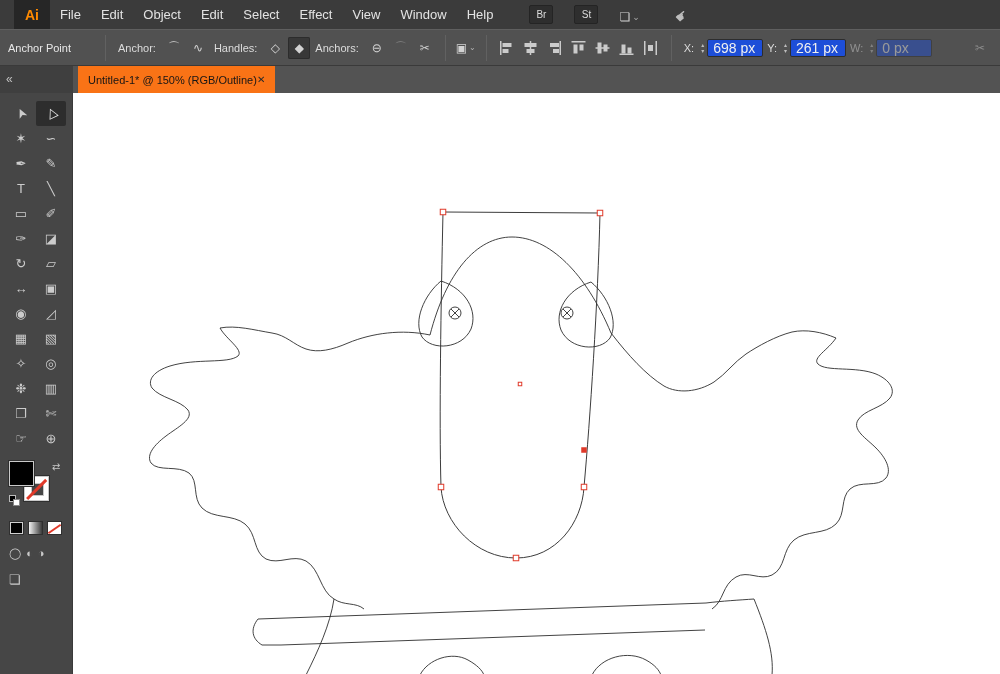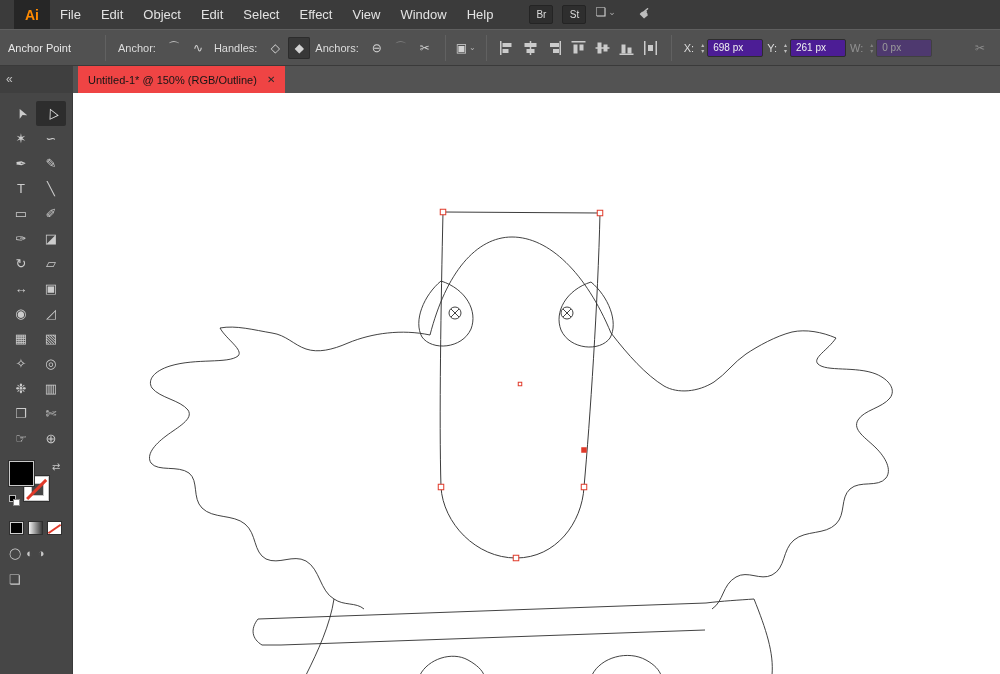--- a/index.html
+++ b/index.html
@@ -6,52 +6,52 @@
   html,body { width:1000px; height:674px; overflow:hidden; background:#535353;
     font-family:"Liberation Sans", sans-serif; }
   .app { width:1000px; height:674px; display:flex; flex-direction:column; position:relative; }
 
   
   .menubar { height:29px; background:#3b3b3b; display:flex; align-items:center; flex:0 0 auto; }
   .ai-logo { width:36px; height:29px; background:#262626; color:var(--accent-orange,#ff8a00);
     font-weight:bold; font-size:14px; display:flex; align-items:center; justify-content:center; cursor:default;margin-left:14px; }
   .menus { display:flex; align-items:flex-start; }
   .menu-item { color:#e3e3e3; font-size:13px; padding:0 10px; line-height:29px; cursor:default; }
-  .mb-right { display:flex; align-items:flex-start; margin-left:26px; gap:9px; }
+  .mb-right { display:flex; align-items:flex-end; margin-left:26px; gap:21px; }
   .mbtn { background:#2e2e2e; border:1px solid #242424; color:#dcdcdc; font-size:10px;
     width:24px; height:19px; border-radius:2px; cursor:default; font-family:inherit; }
   .wsicon { color:#cfcfcf; font-size:12px; display:inline-flex; align-items:center; gap:2px; }
   .wsicon .chev { font-size:9px; color:#aaa; }
   .touch { color:#bdbdbd; font-size:14px; margin-left:14px; transform:rotate(-40deg); display:inline-block; }
 
   
   .controlbar { height:37px; background:#515151; border-top:1px solid #5f5f5f; border-bottom:1px solid #3a3a3a;
     display:flex; align-items:center; padding:0 8px; flex:0 0 auto; white-space:nowrap; }
   .cl-label { color:#dcdcdc; font-size:11px; margin:0 6px 0 4px; }
   .cl-context { color:#e8e8e8; font-size:11px; margin-right:26px; }
   .vsep { width:1px; height:26px; background:#414141; border-right:1px solid #616161; margin:0 8px; flex:0 0 auto; }
   .icbtn { min-width:22px; height:22px; display:inline-flex; align-items:center; justify-content:center;
     color:#d2d2d2; font-size:12px; border-radius:2px; margin:0 1px; cursor:default; }
   .icbtn.pressed { background:#383838; box-shadow:inset 0 0 0 1px #2c2c2c; }
   .icbtn.disabled { opacity:.38; }
   .icbtn svg rect { fill:#cbcbcb; }
   .stepper { display:inline-flex; flex-direction:column; font-size:6px; line-height:6px; color:#bdbdbd;
     margin:0 3px 0 1px; }
-  .cfield { width:56px; height:18px; background:#4c1d95; border:1px solid #2d2d2d; border-radius:2px;
-    color:#f0f0f0; font-size:10px; display:inline-flex; align-items:center; padding:0 5px; }
+  .cfield { width:56px; height:18px; background:#1d4ed8; border:1px solid #2d2d2d; border-radius:2px;
+    color:#f0f0f0; font-size:14px; display:inline-flex; align-items:center; padding:0 5px; }
   .dim { opacity:.45; }
   .chevsmall { font-size:8px; color:#b5b5b5; margin-left:2px; }
 
   
   .tabrow { height:27px; display:flex; flex:0 0 auto; }
   .collapse-cell { width:73px; background:#3f3f3f; color:#c2c2c2; font-size:12px; line-height:27px;
     padding-left:6px; flex:0 0 auto; cursor:default; }
   .tabbar { flex:1; background:#535353; display:flex; align-items:stretch; }
-  .doc-tab { background:#ef4444; color:#161616; font-size:11px; display:flex; align-items:center;
-    padding:0 10px; gap:10px; margin-left:5px; cursor:default; }
+  .doc-tab { background:#f97316; color:#161616; font-size:11px; display:flex; align-items:center;
+    padding:0 10px; gap:0; margin-left:5px; cursor:default; }
   .tab-close { color:#2a2a2a; font-size:10px; }
 
   
   .main { flex:1; display:flex; min-height:0; }
   .toolpanel { width:73px; background:#464646; border-right:1px solid #3a3a3a; flex:0 0 auto;
     padding-top:8px; position:relative; }
   .tools-grid { display:grid; grid-template-columns:30px 30px; justify-content:center; }
   .tool { height:25px; display:flex; align-items:center; justify-content:center; color:#cccccc;
     font-size:13px; cursor:default; border-radius:2px; }
   .tool.sel { background:#2d2d2d; color:#f2f2f2; }

